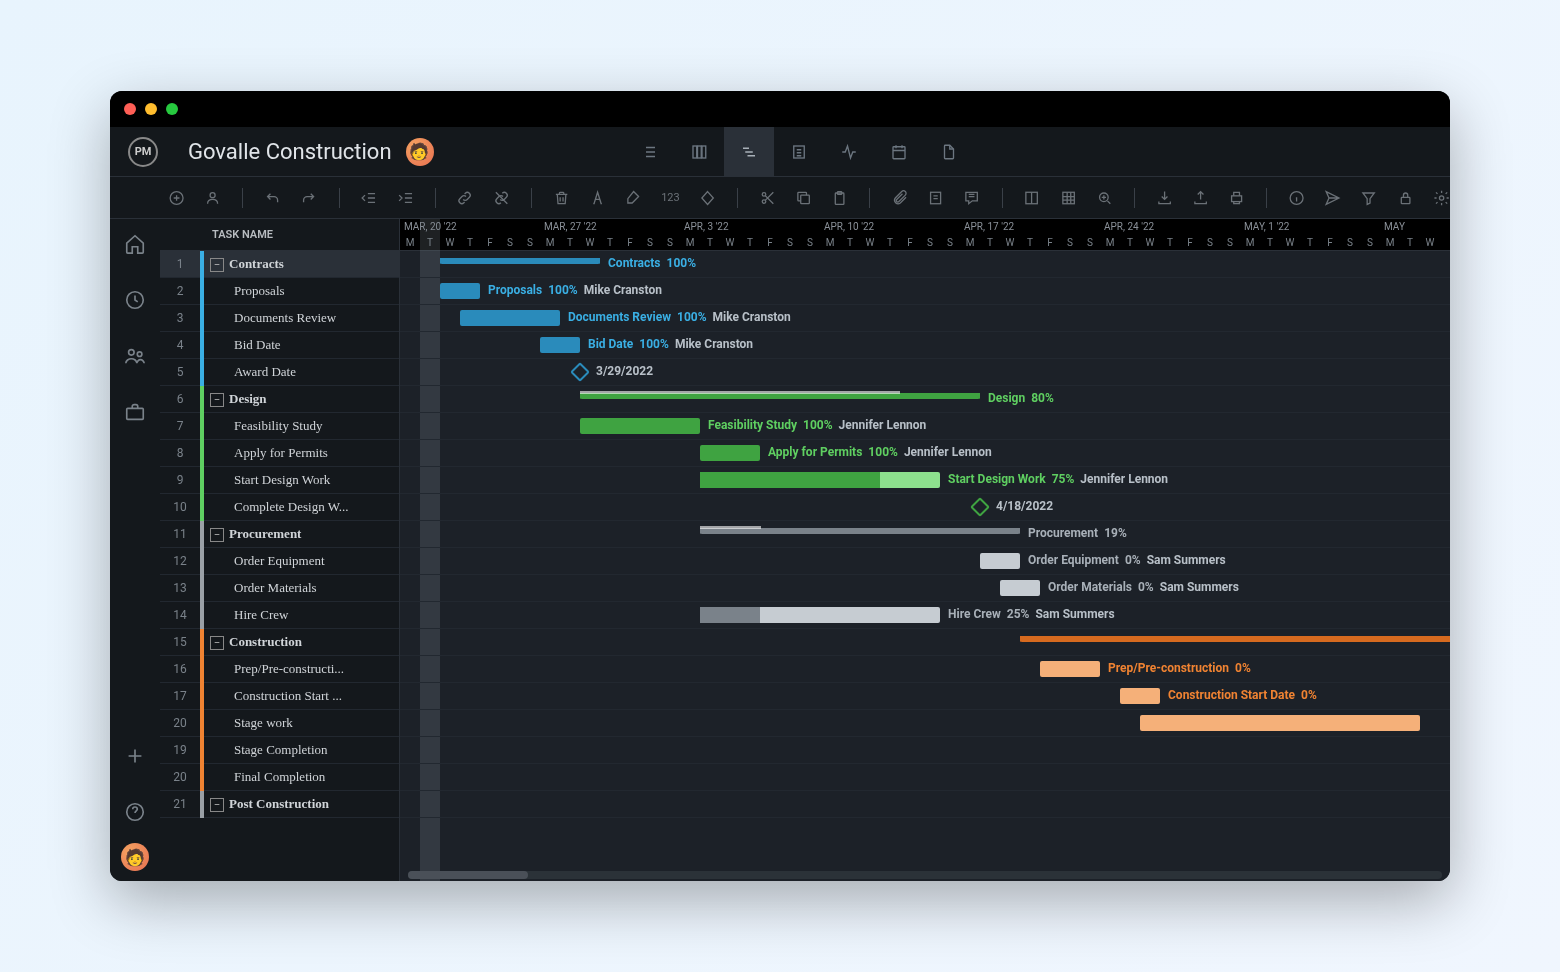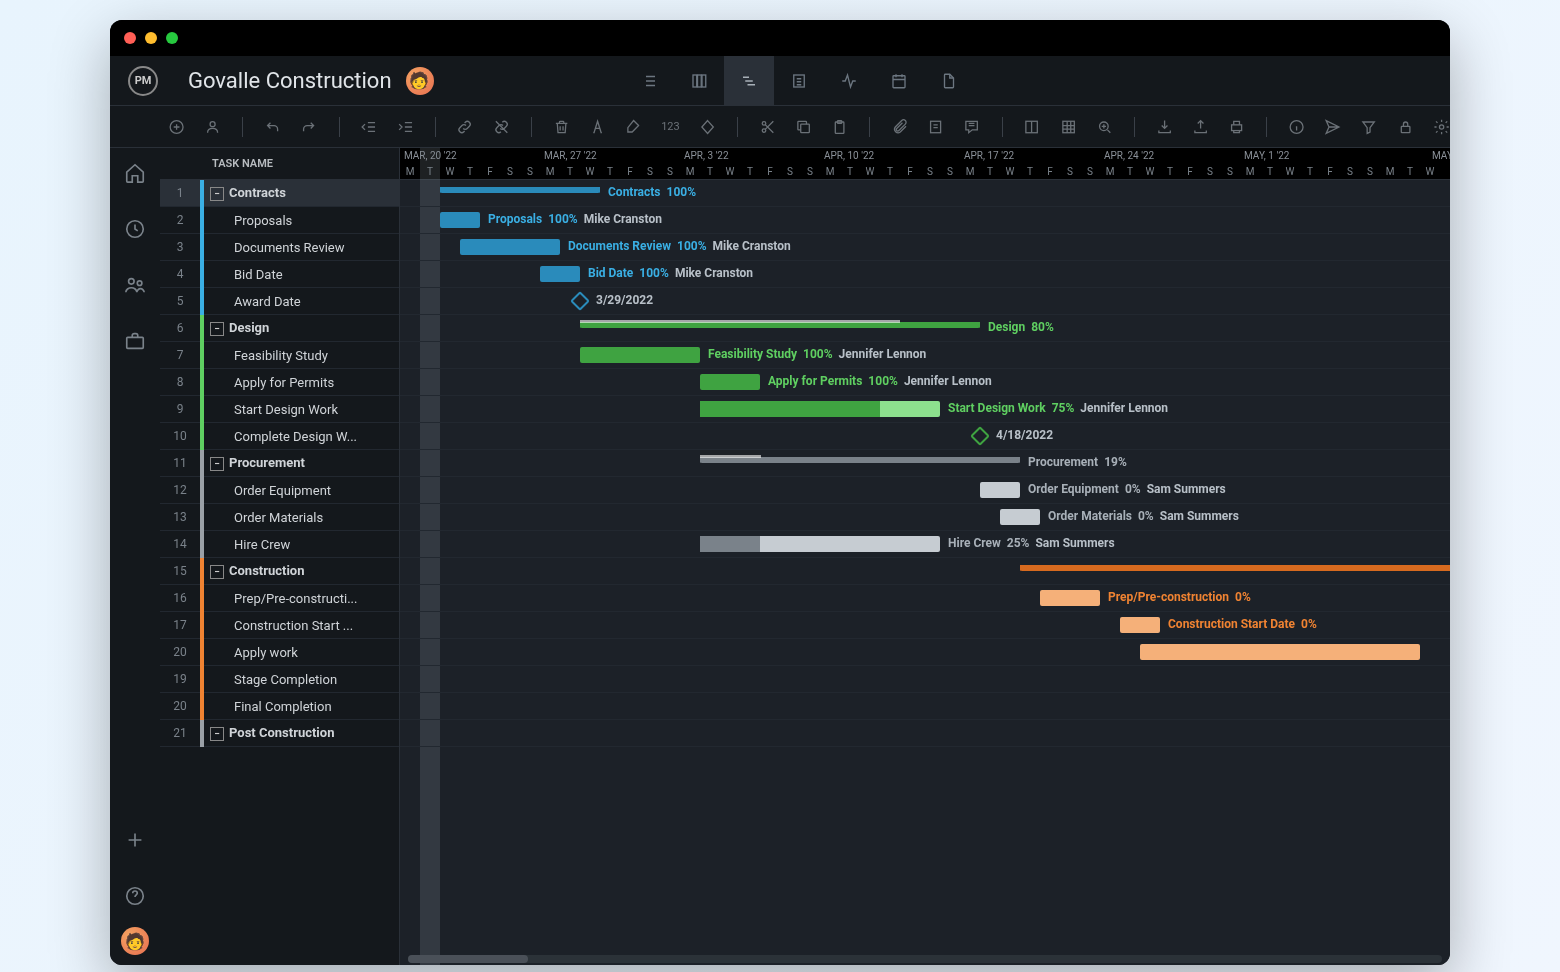--- a/index.html
+++ b/index.html
@@ -7,21 +7,21 @@
   font-family: -apple-system, BlinkMacSystemFont, "Segoe UI", Roboto, sans-serif;
   background: linear-gradient(135deg, #e8f4fd 0%, #f0f6fe 100%);
   display: flex;
   align-items: center;
   justify-content: center;
   min-height: 100vh;
   padding: 20px;
 }
 .window {
   width: 1340px;
-  height: 945px;
+  height: 790px;
   background: #14181c;
   border-radius: 12px;
   overflow: hidden;
   box-shadow: 0 20px 60px rgba(0,0,0,0.3);
   display: flex;
   flex-direction: column;
   color: #c8ccd0;
 }
 .titlebar {
   background: #000;
@@ -106,20 +106,21 @@
   border-bottom: 1px solid #222830;
 }
 .task-row.highlight { background: #2a3038; }
 .task-num { width: 40px; text-align: center; color: #7a828a; font-size: 12px; }
 .task-bar { width: 4px; height: 27px; }
 .task-toggle { width: 14px; height: 14px; border: 1px solid #888; display: inline-flex; align-items: center; justify-content: center; font-size: 10px; line-height: 1; margin-right: 5px; color: #ccc; cursor: pointer; }
 .task-name {
   padding-left: 6px; color: #d0d4d8; font-size: 13px;
   white-space: nowrap; overflow: hidden; text-overflow: ellipsis;
   flex: 1;
+  font-family: Liberation Serif, serif;
 }
 .task-name.group { font-weight: 700; }
 .task-name.indent { padding-left: 30px; }
 
 .gantt {
   flex: 1; background: #1c2128; position: relative; overflow: hidden;
 }
 .gantt-header {
   height: 32px; background: #000000; border-bottom: 1px solid #2a3038;
   position: relative;
@@ -513,21 +514,21 @@
             <div class="task-name indent"><span>Prep/Pre-constructi...</span></div>
           </div>
           <div class="task-row">
             <div class="task-num">17</div>
             <div class="task-bar" style="background: rgb(240, 131, 50);"></div>
             <div class="task-name indent"><span>Construction Start ...</span></div>
           </div>
           <div class="task-row">
             <div class="task-num">20</div>
             <div class="task-bar" style="background: rgb(240, 131, 50);"></div>
-            <div class="task-name indent"><span>Apply work</span></div>
+            <div class="task-name indent"><span>Stage work</span></div>
           </div>
           <div class="task-row">
             <div class="task-num">19</div>
             <div class="task-bar" style="background: rgb(240, 131, 50);"></div>
             <div class="task-name indent"><span>Stage Completion</span></div>
           </div>
           <div class="task-row">
             <div class="task-num">20</div>
             <div class="task-bar" style="background: rgb(240, 131, 50);"></div>
             <div class="task-name indent"><span>Final Completion</span></div>
@@ -542,21 +543,21 @@
 
     <div class="gantt">
       <div class="gantt-header" id="gantt-header">
           <div class="week-label" style="left: 4px;">MAR, 20 '22</div>
           <div class="week-label" style="left: 144px;">MAR, 27 '22</div>
           <div class="week-label" style="left: 284px;">APR, 3 '22</div>
           <div class="week-label" style="left: 424px;">APR, 10 '22</div>
           <div class="week-label" style="left: 564px;">APR, 17 '22</div>
           <div class="week-label" style="left: 704px;">APR, 24 '22</div>
           <div class="week-label" style="left: 844px;">MAY, 1 '22</div>
-          <div class="week-label" style="left: 984px; margin-left: 48px;">MAY</div>
+          <div class="week-label" style="left: 984px;">MAY</div>
           <div class="day-labels">
             <div class="day-label">M</div>
             <div class="day-label">T</div>
             <div class="day-label">W</div>
             <div class="day-label">T</div>
             <div class="day-label">F</div>
             <div class="day-label">S</div>
             <div class="day-label">S</div>
             <div class="day-label">M</div>
             <div class="day-label">T</div>

